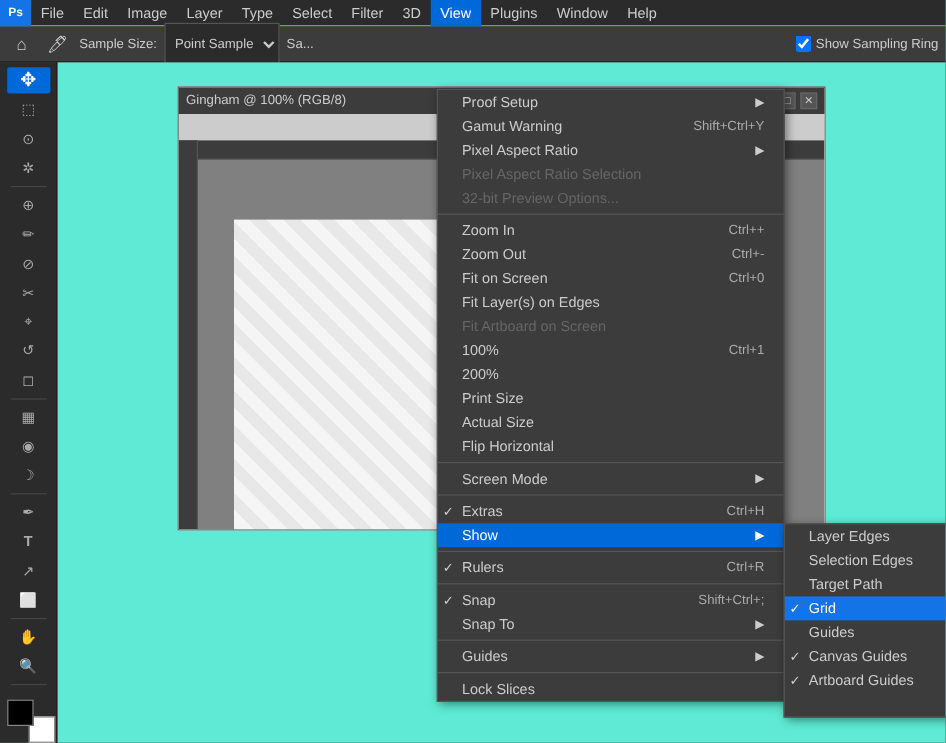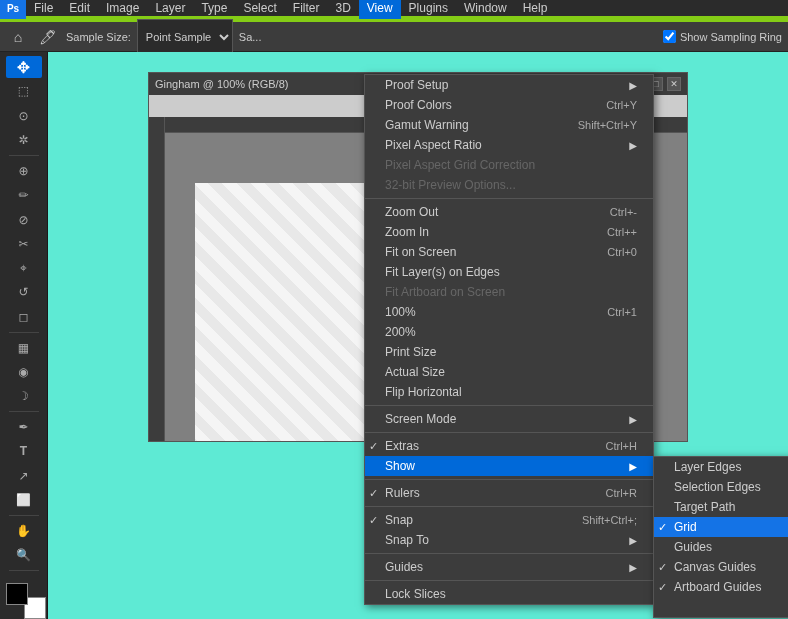--- a/index.html
+++ b/index.html
@@ -1,19 +1,19 @@
 <!DOCTYPE html>
 <html><head>
   <meta charset="utf-8">
   <style>
     * { margin: 0; padding: 0; box-sizing: border-box; }
     body { width: 788px; height: 619px; background: #4a4a4a; font-family: 'Segoe UI', Arial, sans-serif; font-size: 12px; color: #ccc; overflow: hidden; position: relative; }
 
     
-    .menu-bar { display: flex; align-items: center; background: #2b2b2b; height: 22px; width: 100%; border-bottom: 6px solid #84cc16; }
+    .menu-bar { display: flex; align-items: center; background: #2b2b2b; height: 22px; width: 100%; border-bottom: 1px solid #84cc16; }
     .menu-bar-logo { width: 26px; height: 22px; background: #1473e6; display: flex; align-items: center; justify-content: center; color: #fff; font-size: 10px; font-weight: bold; }
     .menu-item { padding: 0 8px; height: 22px; display: flex; align-items: center; color: #ccc; cursor: pointer; font-size: 12px; }
     .menu-item:hover, .menu-item.active { background: #0069d9; color: #fff; }
 
     
     .top-toolbar { display: flex; align-items: center; background: #3c3c3c; height: 30px; border-bottom: 1px solid #222; padding: 0 6px; gap: 6px; }
     .toolbar-btn { width: 24px; height: 24px; background: transparent; border: none; color: #ccc; cursor: pointer; display: flex; align-items: center; justify-content: center; font-size: 14px; }
     .toolbar-label { color: #ccc; font-size: 11px; }
     .toolbar-select { background: #2b2b2b; border: 1px solid #555; color: #ccc; font-size: 11px; height: 36px; padding: 0 4px; }
     .toolbar-checkbox { display: flex; align-items: center; gap: 4px; font-size: 11px; color: #ccc; margin-left: auto; }
@@ -148,45 +148,41 @@
       </div>
     </div>
 
     <div class="dropdown-overlay">
       <div class="view-menu">
         <div class="menu-row">
           <span>Proof Setup</span>
           <span class="arrow">▶</span>
         </div>
         <div class="menu-row">
-          <span>Proof Colors</span>
-          <span class="shortcut">Ctrl+Y</span>
-        </div>
-        <div class="menu-row">
           <span>Gamut Warning</span>
           <span class="shortcut">Shift+Ctrl+Y</span>
         </div>
         <div class="menu-row">
           <span>Pixel Aspect Ratio</span>
           <span class="arrow">▶</span>
         </div>
         <div class="menu-row disabled">
-          <span>Pixel Aspect Grid Correction</span>
+          <span>Pixel Aspect Ratio Selection</span>
         </div>
         <div class="menu-row disabled">
           <span>32-bit Preview Options...</span>
         </div>
         <div class="menu-section-divider"></div>
         <div class="menu-row">
+          <span>Zoom In</span>
+          <span class="shortcut">Ctrl++</span>
+        </div>
+        <div class="menu-row">
           <span>Zoom Out</span>
           <span class="shortcut">Ctrl+-</span>
-        </div>
-        <div class="menu-row">
-          <span>Zoom In</span>
-          <span class="shortcut">Ctrl++</span>
         </div>
         <div class="menu-row">
           <span>Fit on Screen</span>
           <span class="shortcut">Ctrl+0</span>
         </div>
         <div class="menu-row">
           <span>Fit Layer(s) on Edges</span>
         </div>
         <div class="menu-row disabled">
           <span>Fit Artboard on Screen</span>

